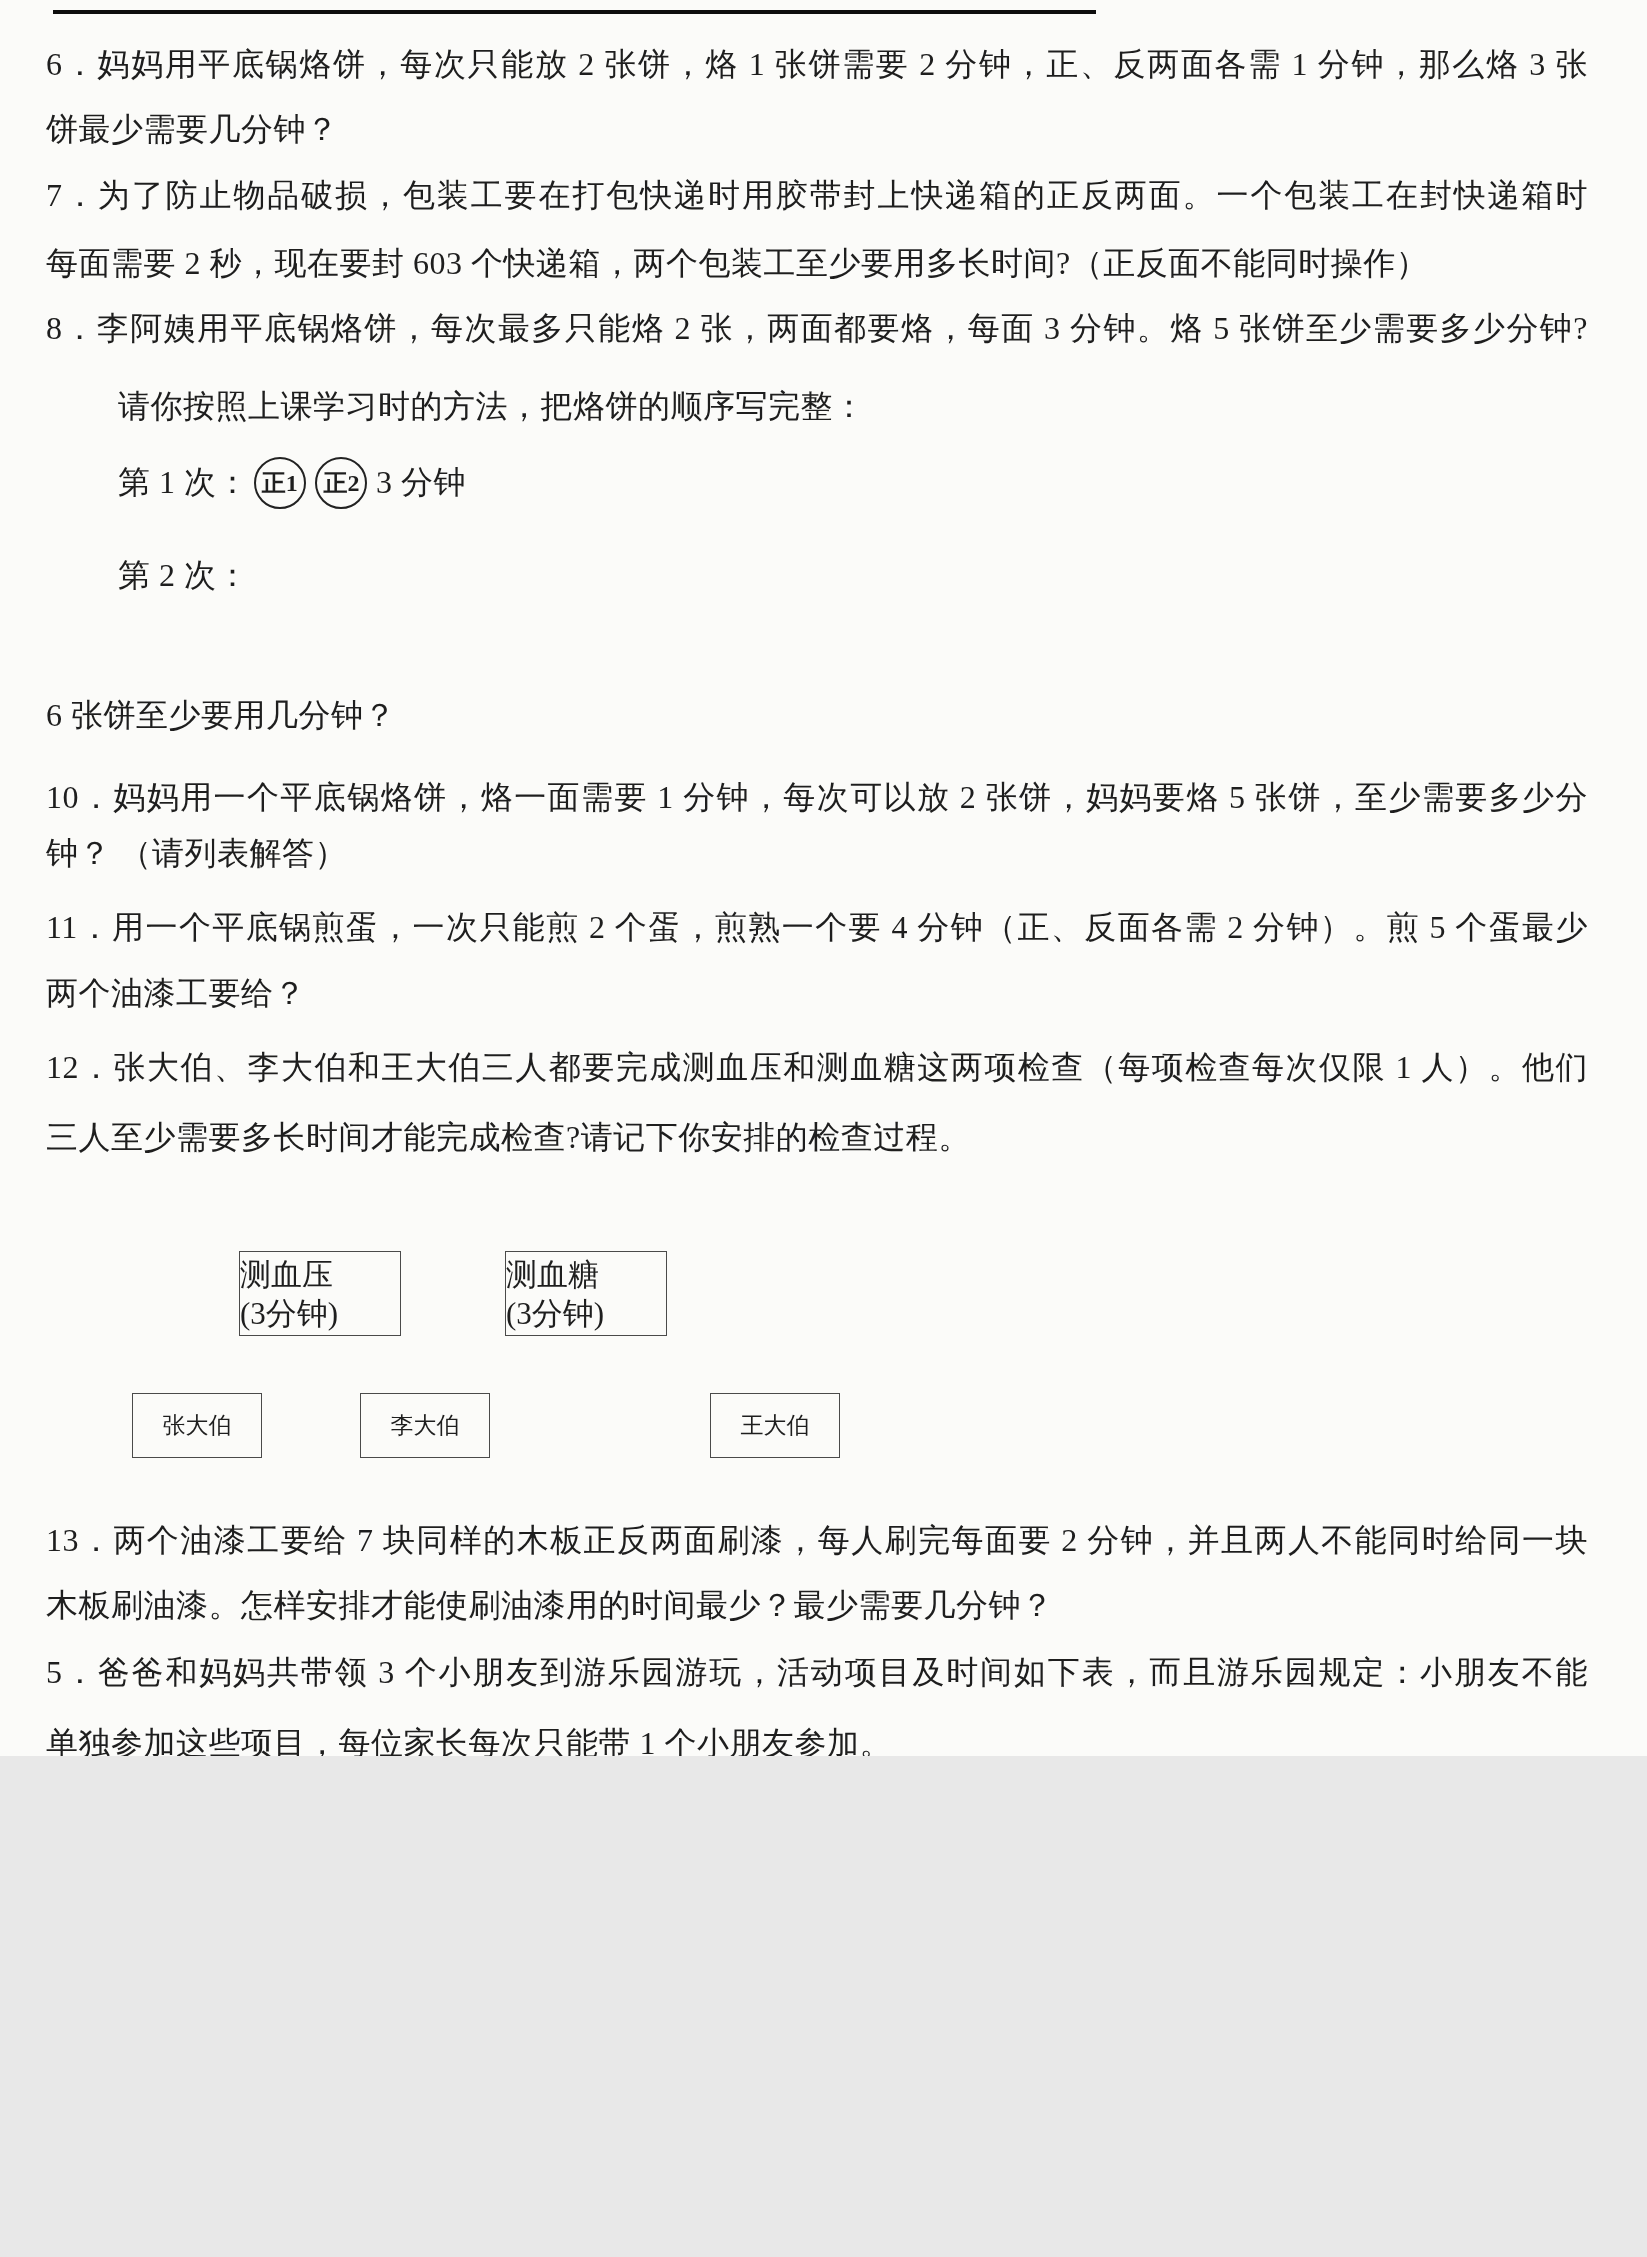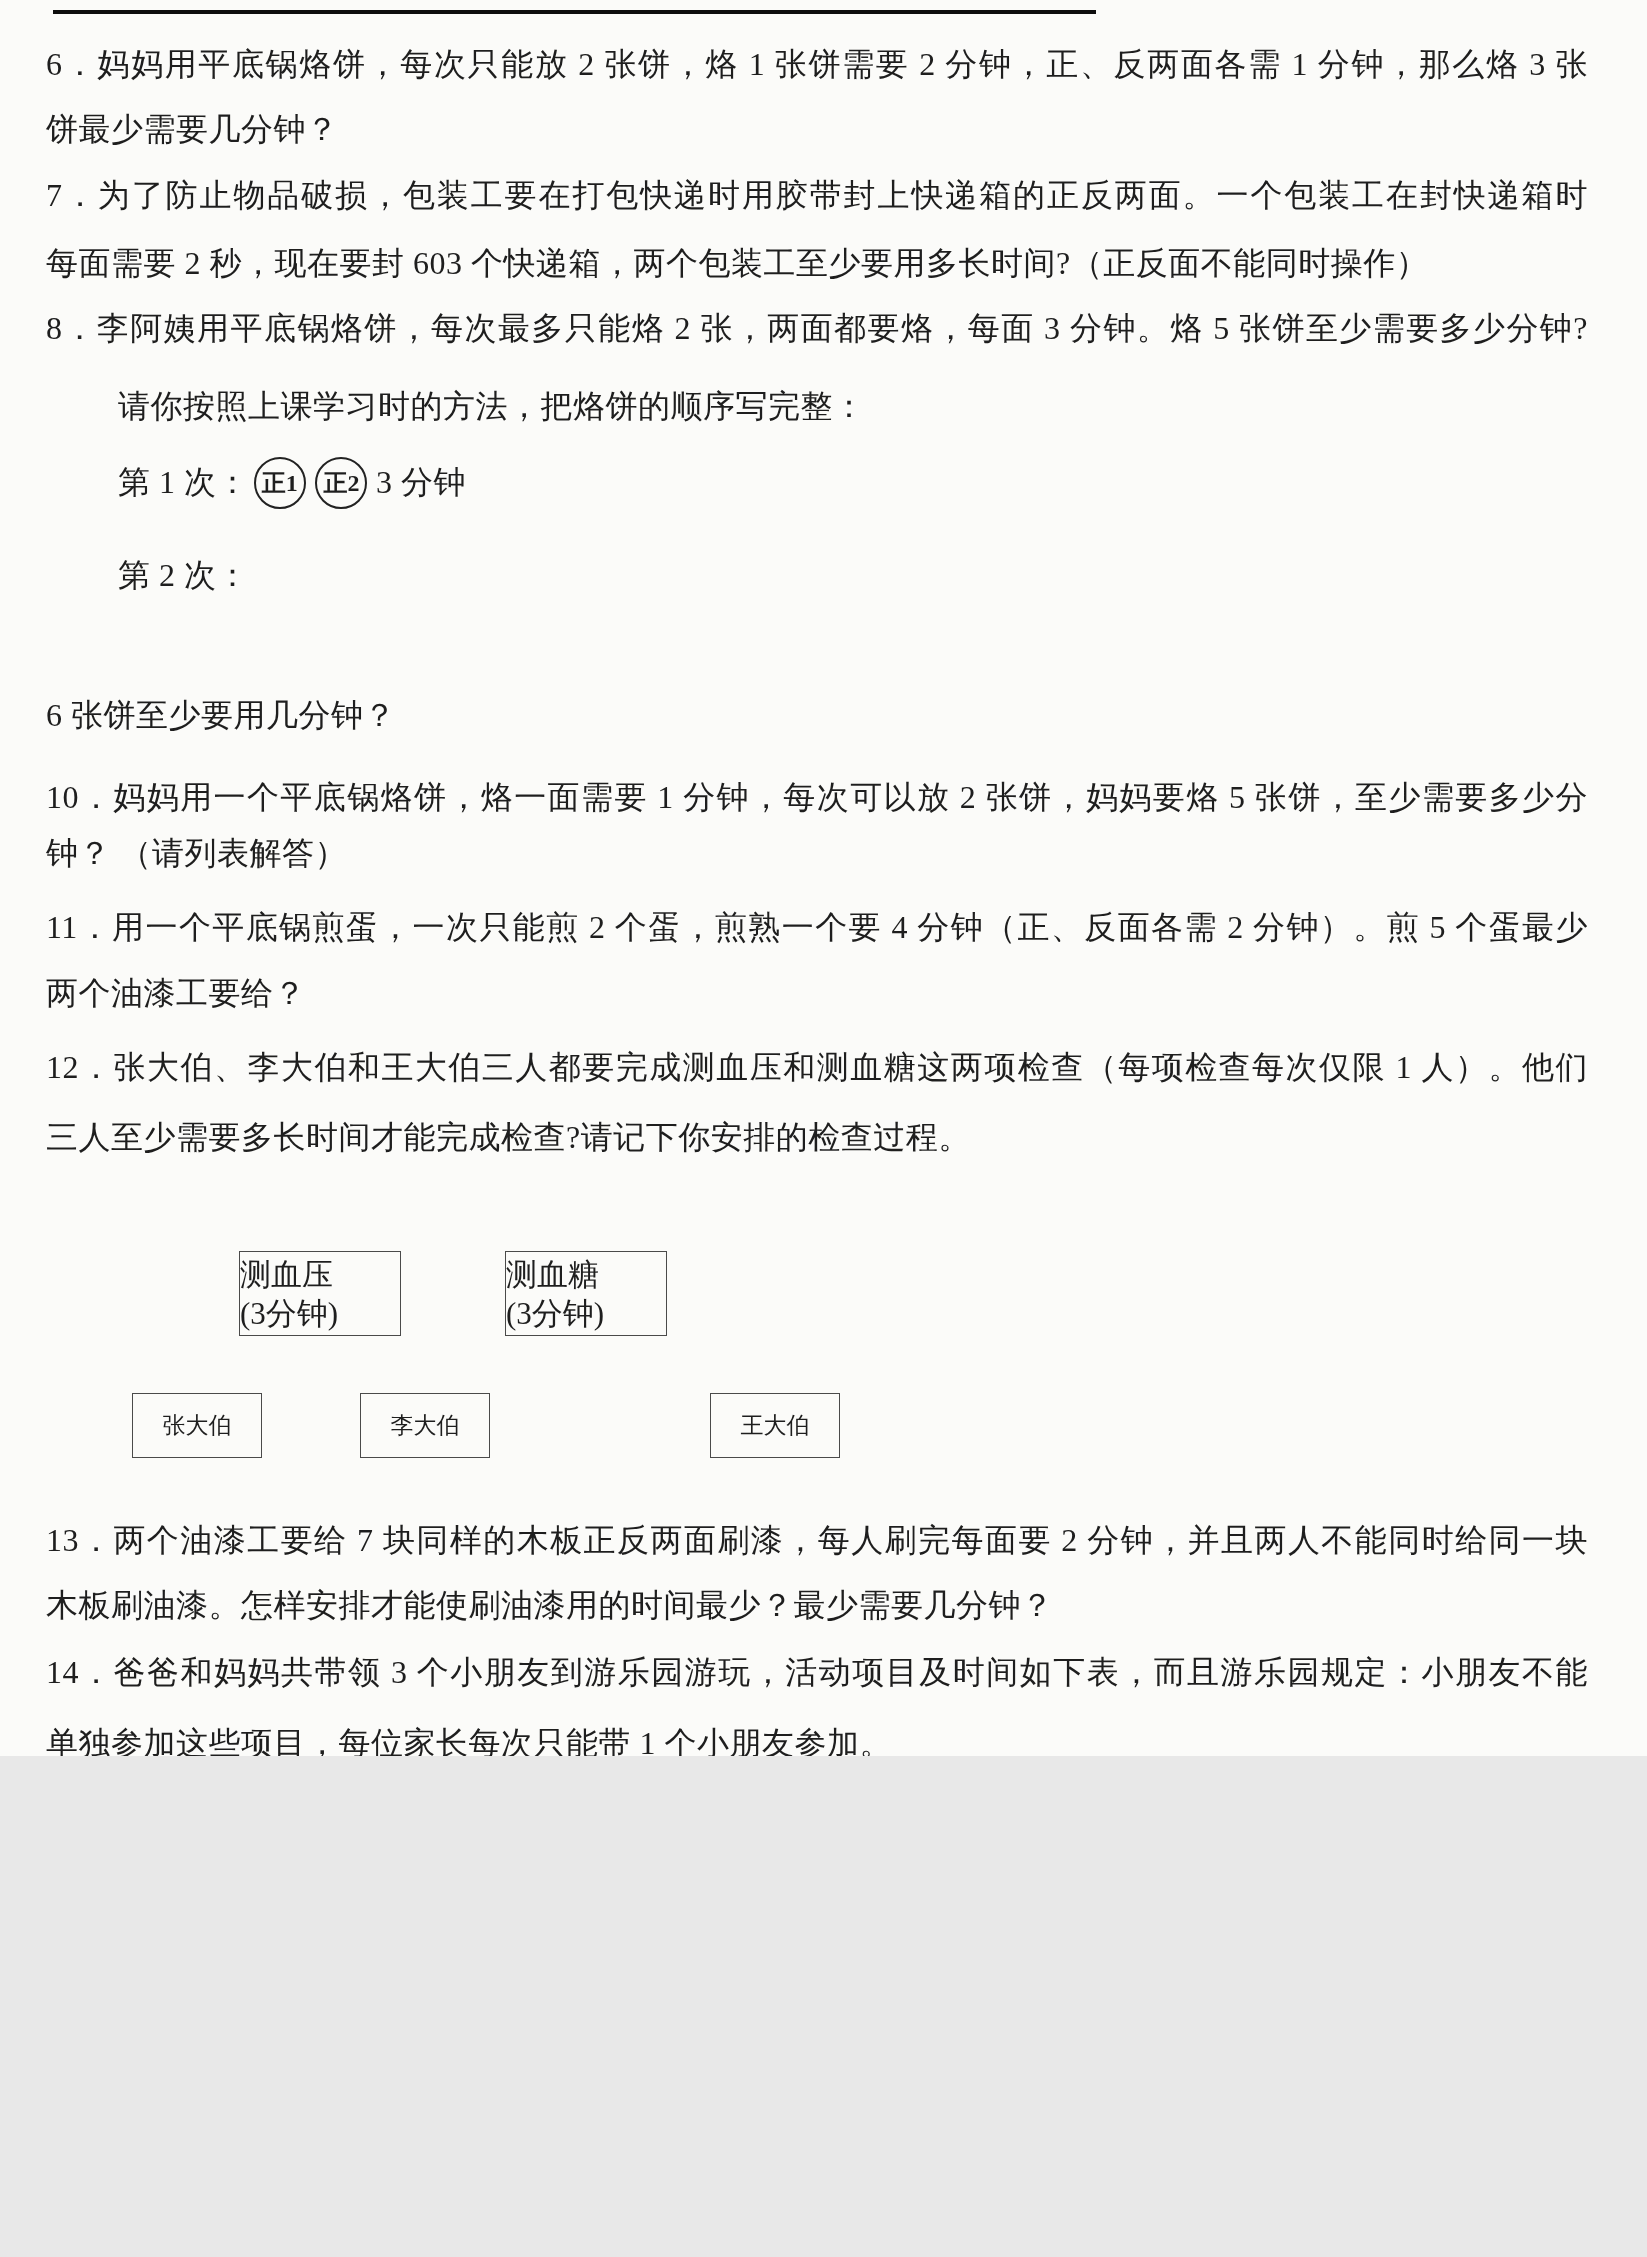--- a/index.html
+++ b/index.html
@@ -111,21 +111,21 @@
     <span>(3分钟)</span>
   </div>
 
   <div class="person-box" style="left:132px">张大伯</div>
   <div class="person-box" style="left:360px">李大伯</div>
   <div class="person-box" style="left:710px">王大伯</div>
 
   <div class="ln full" style="top:1508px">13．两个油漆工要给 7 块同样的木板正反两面刷漆，每人刷完每面要 2 分钟，并且两人不能同时给同一块</div>
   <div class="ln" style="top:1573px">木板刷油漆。怎样安排才能使刷油漆用的时间最少？最少需要几分钟？</div>
 
-  <div class="ln full" style="top:1640px">14．爸爸和妈妈共带领 3 个小朋友到游乐园游玩，活动项目及时间如下表，而且游乐园规定：小朋友不能</div>
+  <div class="ln full" style="top:1640px">5．爸爸和妈妈共带领 3 个小朋友到游乐园游玩，活动项目及时间如下表，而且游乐园规定：小朋友不能</div>
   <div class="ln" style="top:1711px">单独参加这些项目，每位家长每次只能带 1 个小朋友参加。</div>
 
   <table class="activity">
     <tbody>
       <tr>
         <td class="c1">活动项目</td>
         <td class="c2">时间</td>
       </tr>
       <tr>
         <td class="c1">过山车</td>

